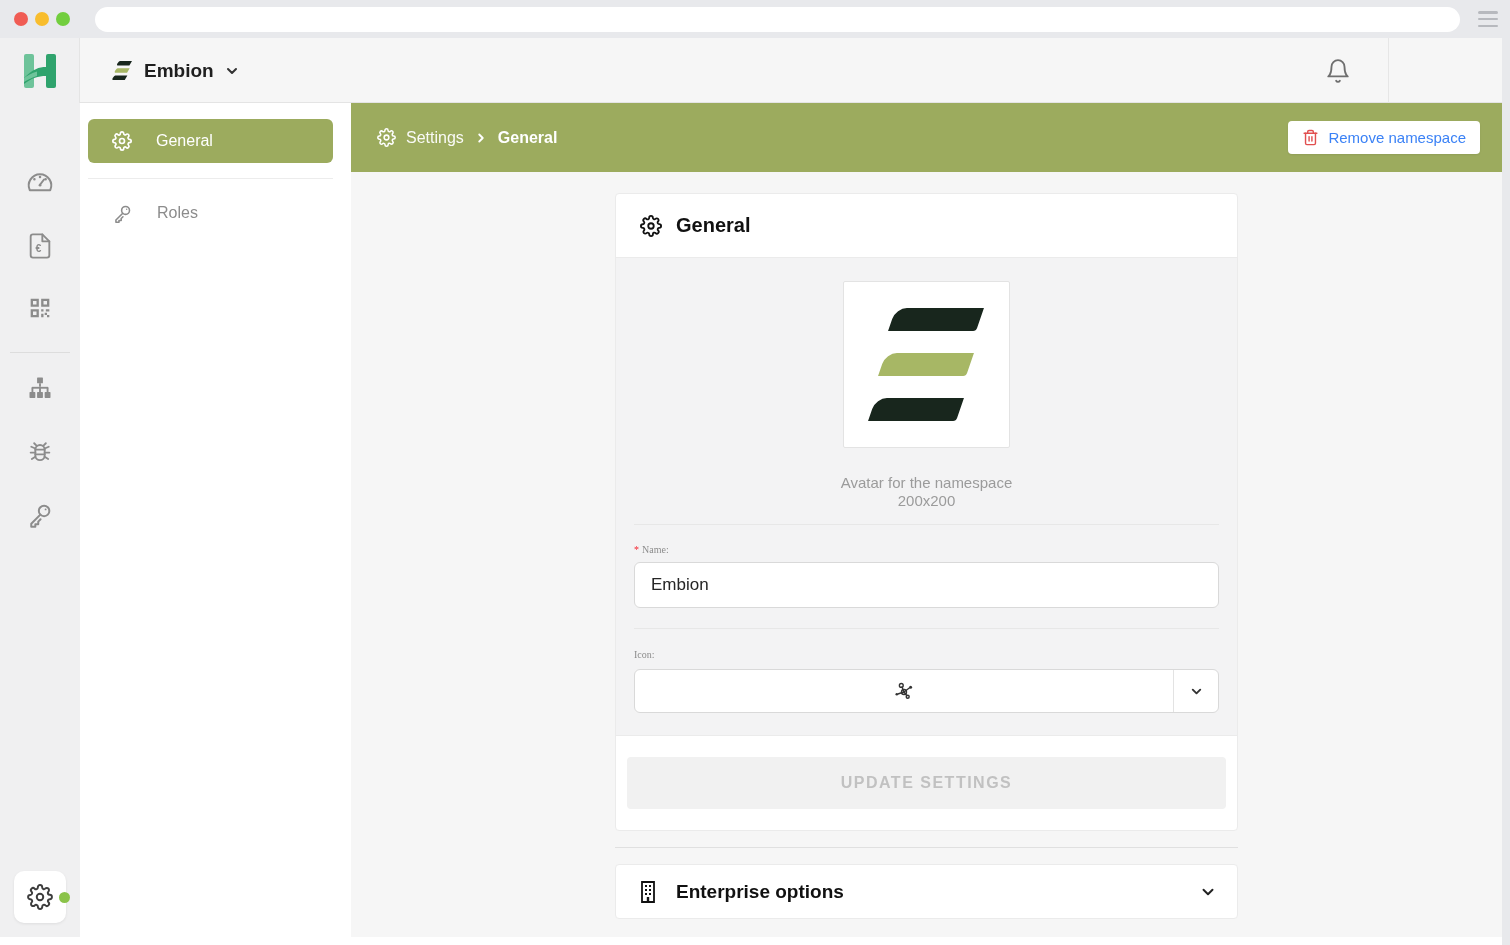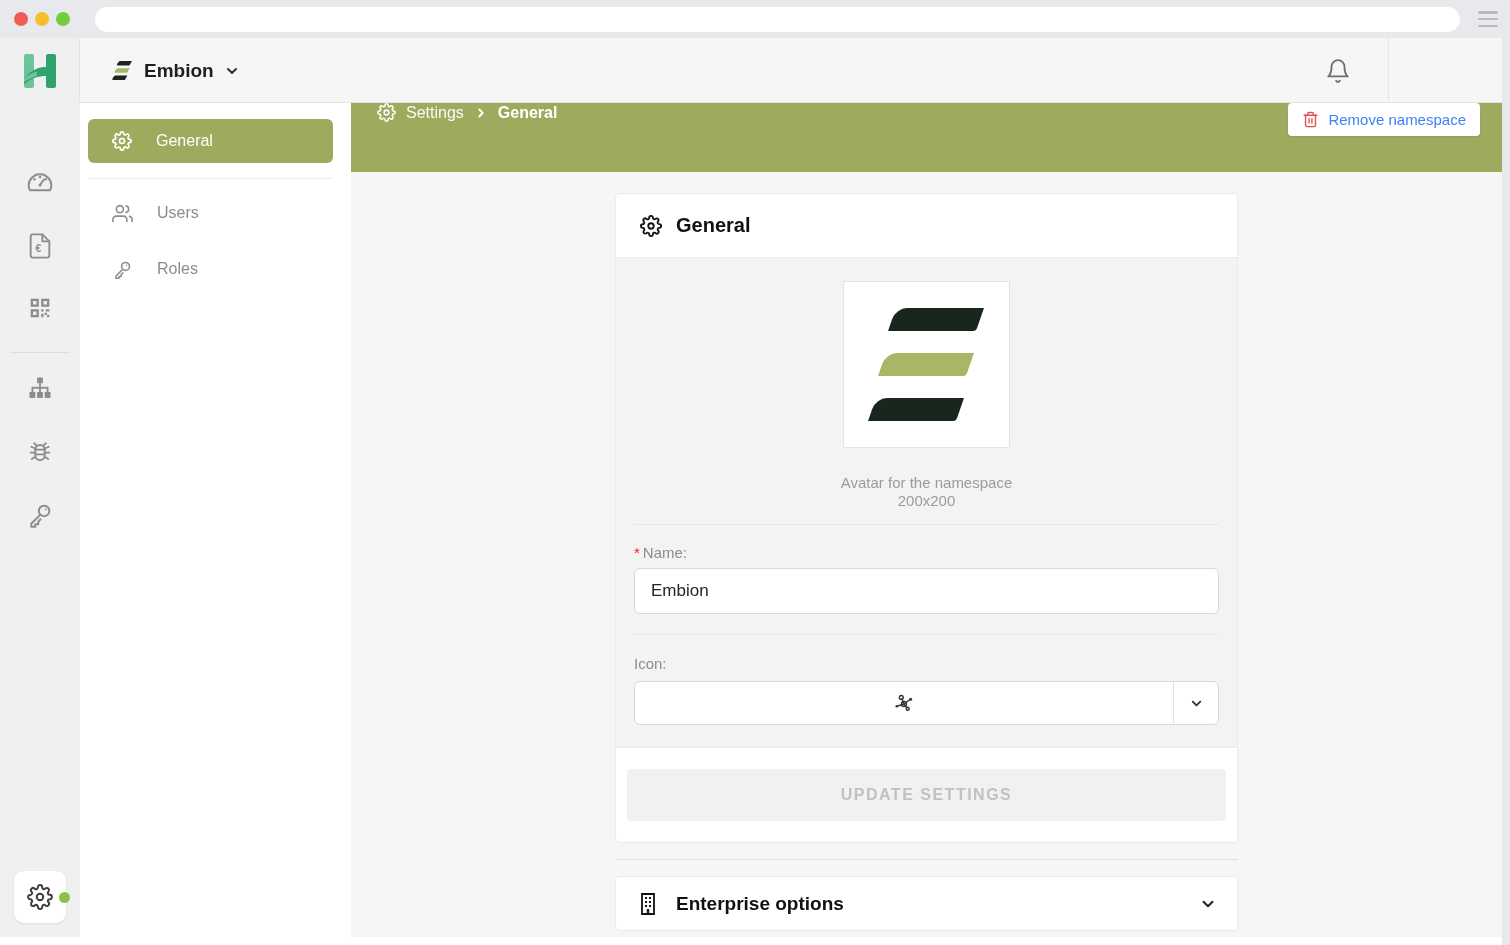--- a/index.html
+++ b/index.html
@@ -48,41 +48,41 @@
 
   
   .sidebar { position:absolute; left:80px; top:65px; width:271px; height:834px; background:#ffffff; }
   .side-item { display:flex; align-items:center; gap:24px; height:44px; margin:0 18px 0 8px; padding-left:24px; border-radius:6px; color:#8c8c8c; font-size:16px; cursor:pointer; }
   .side-item.active { background:#9cab5e; color:#ffffff; margin-top:16px; }
   .side-sep { height:1px; background:#ececec; margin:15px 18px 12px 8px; }
   .side-item + .side-item { margin-top:12px; }
 
   
   .main { position:absolute; left:351px; top:65px; width:1151px; height:834px; background:#f6f6f6; }
-  .crumb-bar { position:absolute; top:0; left:0; width:1151px; height:69px; background:#9cab5e; display:flex; align-items:flex-start; padding:0 22px 0 26px; }
+  .crumb-bar { position:absolute; top:0; left:0; width:1151px; height:69px; background:#9cab5e; display:flex; align-items:center; padding:0 22px 0 26px; }
   .crumb { display:flex; align-items:center; gap:10px; color:#ffffff; font-size:16px; }
   .crumb .link { opacity:.95; cursor:pointer; }
   .crumb .current { font-weight:bold; }
   .btn-remove { margin-left:auto; display:flex; align-items:center; gap:9px; background:#ffffff; border:none; border-radius:4px; height:33px; padding:0 14px; font-size:15px; color:#3b82f6; font-family:inherit; cursor:pointer; box-shadow:0 1px 2px rgba(0,0,0,0.08); }
 
   .content { position:absolute; top:69px; left:0; width:1151px; height:765px; overflow:hidden; }
   .card { width:623px; margin:0 auto; background:#ffffff; border:1px solid #ebebeb; border-radius:4px; }
   .card.general { margin-top:21px; }
   .card-head { display:flex; align-items:center; gap:14px; padding:20px 24px; font-size:20px; font-weight:bold; color:#111111; }
   .card-body { background:#f3f3f4; border-top:1px solid #ebebeb; border-bottom:1px solid #ebebeb; padding:23px 18px 22px 18px; }
 
   .avatar-box { width:167px; height:167px; margin:0 auto; background:#ffffff; border:1px solid #e3e3e3; border-radius:2px; display:flex; flex-direction:column; justify-content:center; cursor:pointer; }
   .stripe { height:23px; border-top-left-radius:11px; border-bottom-right-radius:3px; transform:skewX(-19deg); width:88px; }
   .stripe.s1 { margin-left:48px; }
   .stripe.s2 { margin-left:38px; margin-top:22px; }
   .stripe.s3 { margin-left:28px; margin-top:22px; }
 
   .caption { text-align:center; color:#9b9b9b; font-size:15px; line-height:18px; margin-top:26px; }
   .body-sep { height:1px; background:#e7e7e7; margin-top:14px; }
-  .fld-label { margin-top:19px; font-size:15px; color:#8c8c8c; }
+  .fld-label { margin-top:19px; font-size:10px; color:#8c8c8c;font-family:Liberation Serif, serif; }
   .req { color:#f5222d; margin-right:3px; }
   .txt-input { display:block; width:100%; height:46px; margin-top:7px; border:1px solid #d9d9d9; border-radius:6px; background:#ffffff; padding:0 16px; font-size:17px; color:#262626; font-family:inherit; }
   .dropdown { margin-top:9px; height:44px; background:#ffffff; border:1px solid #d9d9d9; border-radius:6px; display:flex; align-items:stretch; cursor:pointer; }
   .dropdown .dd-value { flex:1; display:flex; align-items:center; justify-content:center; color:#333333; }
   .dropdown .dd-toggle { width:45px; border-left:1px solid #e3e3e3; display:flex; align-items:center; justify-content:center; color:#333333; }
 
   .card-foot { padding:21px 11px; }
   .btn-update { width:100%; height:52px; background:#f1f1f1; border:none; border-radius:4px; color:#c1c1c1; font-weight:bold; font-size:16px; letter-spacing:1.5px; font-family:inherit; cursor:not-allowed; }
 
   .between-sep { width:623px; height:1px; background:#e0e0e0; margin:16px auto 0 auto; }
@@ -205,29 +205,20 @@
 
   <div class="sidebar">
     <div class="side-item active">
       <svg width="20" height="20" viewBox="0 0 24 24" fill="none" stroke="currentColor" stroke-width="2" stroke-linecap="round" stroke-linejoin="round">
         <circle cx="12" cy="12" r="3"></circle>
         <path d="M19.4 15a1.65 1.65 0 0 0 .33 1.82l.06.06a2 2 0 0 1-2.83 2.83l-.06-.06a1.65 1.65 0 0 0-1.82-.33 1.65 1.65 0 0 0-1 1.51V21a2 2 0 0 1-4 0v-.09A1.65 1.65 0 0 0 9 19.4a1.65 1.65 0 0 0-1.82.33l-.06.06a2 2 0 1 1-2.83-2.83l.06-.06a1.65 1.65 0 0 0 .33-1.82 1.65 1.65 0 0 0-1.51-1H3a2 2 0 0 1 0-4h.09A1.65 1.65 0 0 0 4.6 9a1.65 1.65 0 0 0-.33-1.82l-.06-.06a2 2 0 1 1 2.83-2.83l.06.06a1.65 1.65 0 0 0 1.82.33H9a1.65 1.65 0 0 0 1-1.51V3a2 2 0 0 1 4 0v.09a1.65 1.65 0 0 0 1 1.51 1.65 1.65 0 0 0 1.82-.33l.06-.06a2 2 0 1 1 2.83 2.83l-.06.06a1.65 1.65 0 0 0-.33 1.82V9a1.65 1.65 0 0 0 1.51 1H21a2 2 0 0 1 0 4h-.09a1.65 1.65 0 0 0-1.51 1z"></path>
       </svg>
       <span>General</span>
     </div>
     <div class="side-sep"></div>
-    <div class="side-item">
-      <svg width="21" height="21" viewBox="0 0 24 24" fill="none" stroke="currentColor" stroke-width="1.8" stroke-linecap="round" stroke-linejoin="round">
-        <path d="M17 21v-2a4 4 0 0 0-4-4H5a4 4 0 0 0-4 4v2"></path>
-          <circle cx="9" cy="7" r="4"></circle>
-        <path d="M23 21v-2a4 4 0 0 0-3-3.87"></path>
-          <path d="M16 3.13a4 4 0 0 1 0 7.75"></path>
-      </svg>
-      <span>Users</span>
-    </div>
     <div class="side-item">
       <svg width="21" height="21" viewBox="0 0 24 24" fill="none" stroke="currentColor" stroke-width="1.8" stroke-linecap="round" stroke-linejoin="round">
         <circle cx="15.5" cy="8.5" r="4.5"></circle>
         <circle cx="16.8" cy="7.2" r="0.8" fill="currentColor" stroke="none"></circle>
         <path d="M12.3 11.7 4.5 19.5 V22 H8 v-2 h2.5 v-2.3 l2-2"></path>
       </svg>
       <span>Roles</span>
     </div>
   </div>
 

